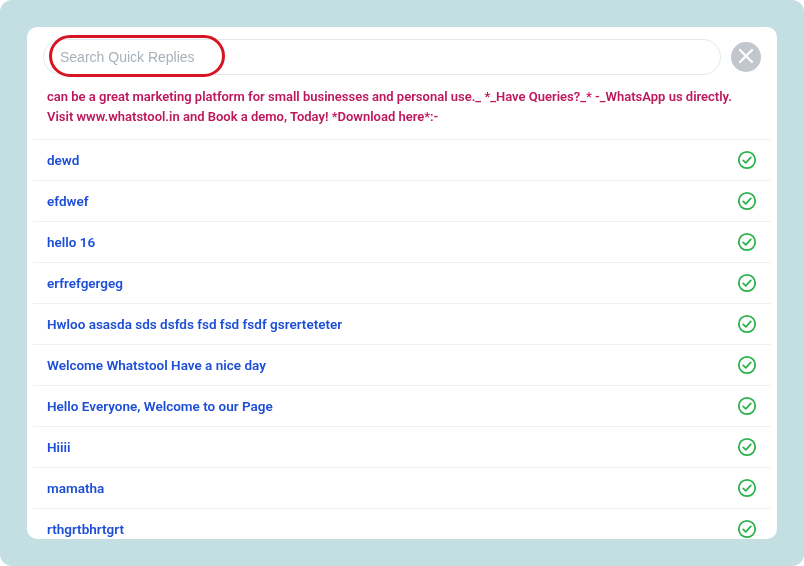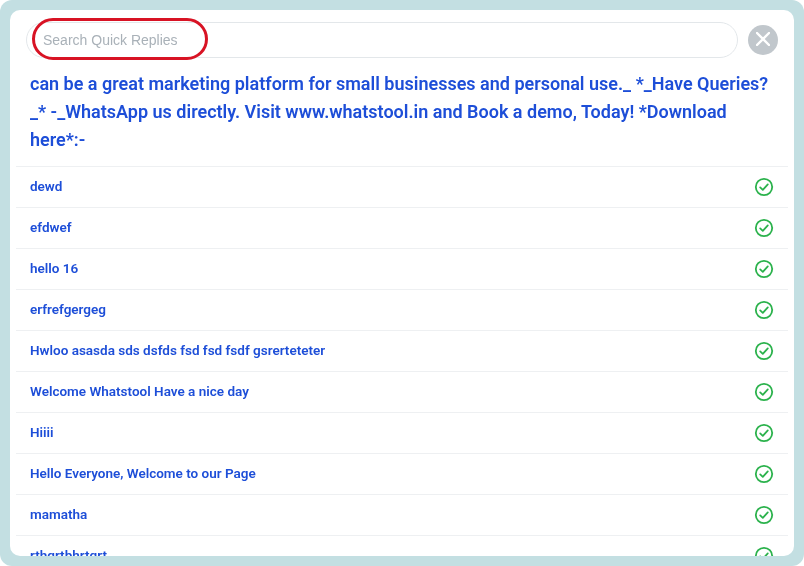--- a/index.html
+++ b/index.html
@@ -8,21 +8,21 @@
       background: #fff;
       width: 804px;
       height: 566px;
       overflow: hidden;
       position: relative;
     }
     .outer {
       width: 804px;
       height: 566px;
       background: #c3dfe2;
-      padding: 10px;
+      padding: 27px;
       border-radius: 12px;
       position: relative;
     }
     .panel {
       background: #fff;
       border-radius: 10px;
       width: 100%;
       height: 100%;
       position: relative;
       display: flex;
@@ -75,23 +75,23 @@
       flex-shrink: 0;
     }
     .close-btn svg { width: 14px; height: 14px; }
     .list {
       flex: 1;
       overflow-y: auto;
       padding: 0 6px 8px 6px;
     }
     .intro {
       padding: 2px 14px 12px 14px;
-      font-size: 18px;
+      font-size: 13px;
       font-weight: 600;
-      color: #1d4ed8;
+      color: #be185d;
       line-height: 1.55;
       border-bottom: 1px solid #eef0f2;
     }
     .item {
       display: flex;
       align-items: center;
       justify-content: space-between;
       padding: 10px 14px;
       border-bottom: 1px solid #eef0f2;
       cursor: pointer;
@@ -169,28 +169,28 @@
             </svg></div>
         </div>
         <div class="item">
           <div class="item-text">Welcome Whatstool Have a nice day</div>
           <div class="check"><svg viewBox="0 0 20 20">
               <circle cx="10" cy="10" r="8.2" fill="none" stroke="#2bb24c" stroke-width="1.8"></circle>
               <path d="M6.2 10.4 L8.8 12.8 L13.8 7.4" fill="none" stroke="#2bb24c" stroke-width="1.8" stroke-linecap="round" stroke-linejoin="round"></path>
             </svg></div>
         </div>
         <div class="item">
+          <div class="item-text">Hello Everyone, Welcome to our Page</div>
+          <div class="check"><svg viewBox="0 0 20 20">
+              <circle cx="10" cy="10" r="8.2" fill="none" stroke="#2bb24c" stroke-width="1.8"></circle>
+              <path d="M6.2 10.4 L8.8 12.8 L13.8 7.4" fill="none" stroke="#2bb24c" stroke-width="1.8" stroke-linecap="round" stroke-linejoin="round"></path>
+            </svg></div>
+        </div>
+        <div class="item">
           <div class="item-text">Hiiii</div>
-          <div class="check"><svg viewBox="0 0 20 20">
-              <circle cx="10" cy="10" r="8.2" fill="none" stroke="#2bb24c" stroke-width="1.8"></circle>
-              <path d="M6.2 10.4 L8.8 12.8 L13.8 7.4" fill="none" stroke="#2bb24c" stroke-width="1.8" stroke-linecap="round" stroke-linejoin="round"></path>
-            </svg></div>
-        </div>
-        <div class="item">
-          <div class="item-text">Hello Everyone, Welcome to our Page</div>
           <div class="check"><svg viewBox="0 0 20 20">
               <circle cx="10" cy="10" r="8.2" fill="none" stroke="#2bb24c" stroke-width="1.8"></circle>
               <path d="M6.2 10.4 L8.8 12.8 L13.8 7.4" fill="none" stroke="#2bb24c" stroke-width="1.8" stroke-linecap="round" stroke-linejoin="round"></path>
             </svg></div>
         </div>
         <div class="item">
           <div class="item-text">mamatha</div>
           <div class="check"><svg viewBox="0 0 20 20">
               <circle cx="10" cy="10" r="8.2" fill="none" stroke="#2bb24c" stroke-width="1.8"></circle>
               <path d="M6.2 10.4 L8.8 12.8 L13.8 7.4" fill="none" stroke="#2bb24c" stroke-width="1.8" stroke-linecap="round" stroke-linejoin="round"></path>

